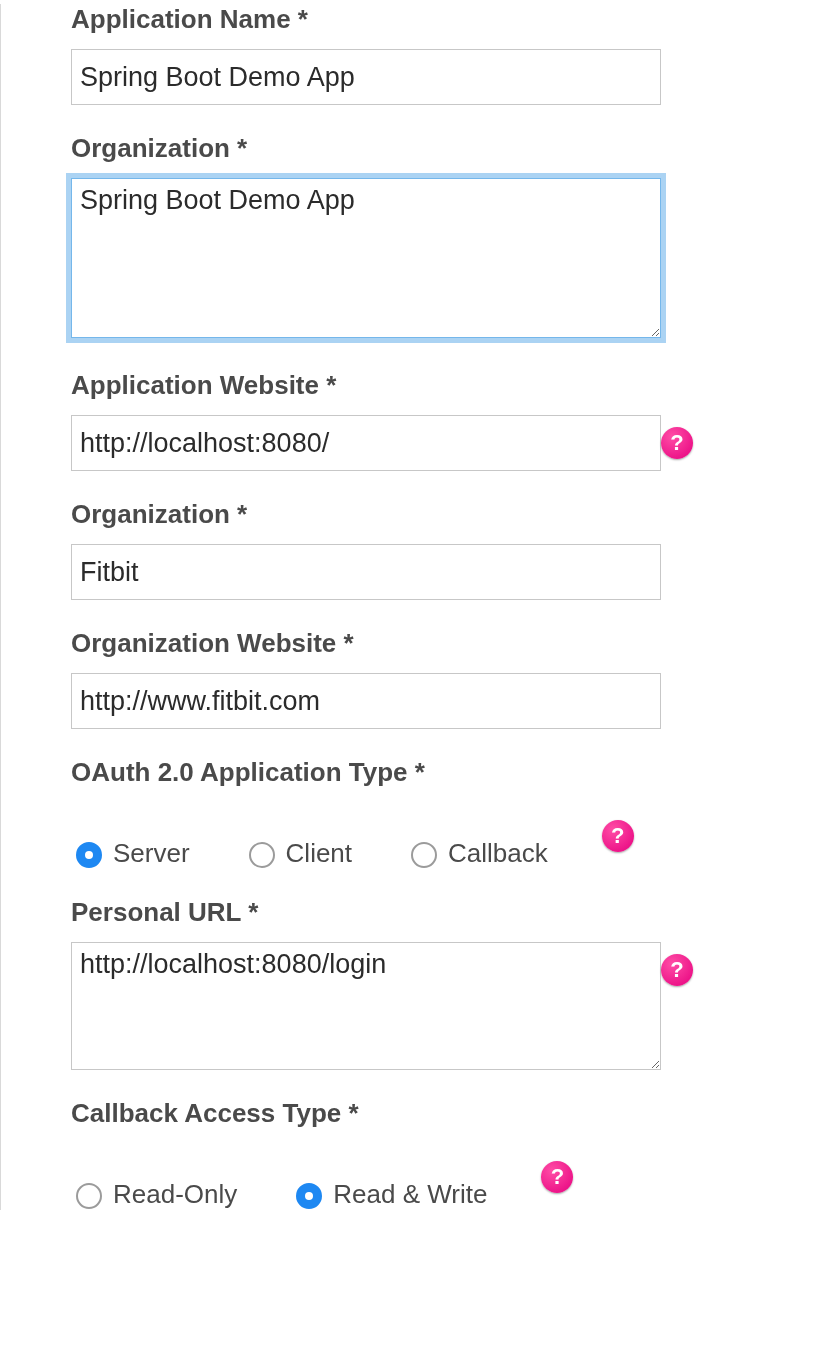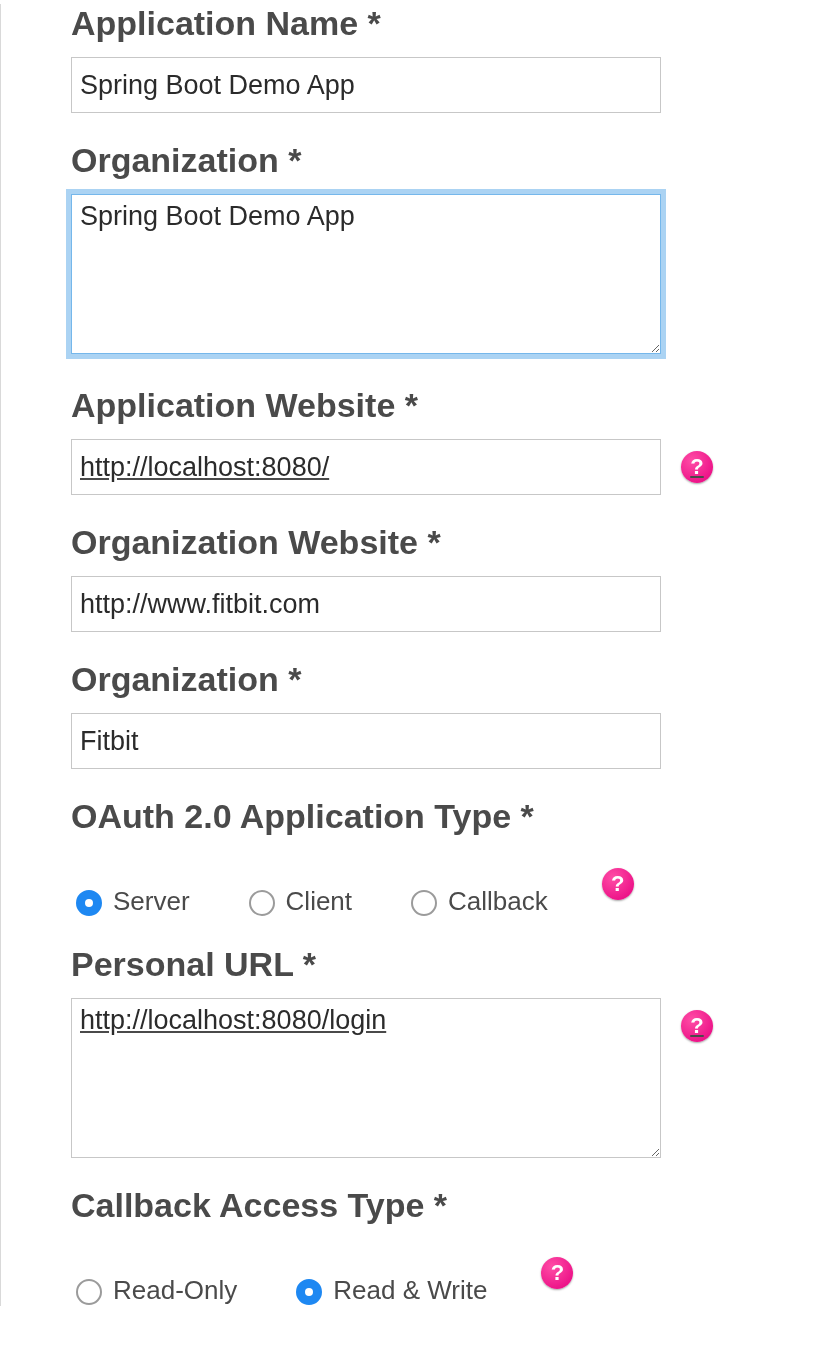--- a/index.html
+++ b/index.html
@@ -13,31 +13,29 @@
   }
   .form-wrap {
     border-left: 1px solid #d9d9d9;
     padding: 0 40px 0 70px;
   }
   .field {
     margin-top: 28px;
   }
   .field:first-child { margin-top: 4px; }
   .label {
-    font-size: 34px;
+    font-size: 26px;
     font-weight: 700;
     color: #4a4a4a;
     margin-bottom: 14px;
     display: block;
   }
   .row {
     display: flex;
     align-items: center;
-    gap: 20px;
-    text-decoration: underline;
   }
   .text-input {
     width: 590px;
     height: 56px;
     font-size: 27px;
     padding: 4px 8px;
     border: 1px solid #c7c7c7;
     color: #2b2b2b;
     font-family: inherit;
     outline: none;
@@ -52,21 +50,21 @@
     color: #2b2b2b;
     resize: both;
     background: #fff;
   }
   .text-area.focused {
     border: 1px solid rgba(102,175,233,.9);
     outline: 5px solid rgba(102,175,233,.55);
     outline-offset: 0;
   }
   .desc-area { height: 160px; }
-  .cb-area   { height: 160px; }
+  .cb-area   { height: 128px; }
   .radio-row {
     display: flex;
     align-items: center;
     gap: 10px;
     flex-wrap: wrap;
     font-size: 26px;
     color: #4a4a4a;
   }
   .radio-item {
     display: inline-flex;
@@ -133,27 +131,27 @@
 
   <div class="field">
     <label class="label">Application Website *</label>
     <div class="row">
       <input class="text-input" type="text" value="http://localhost:8080/" style="">
       <span class="help">?</span>
     </div>
   </div>
 
   <div class="field">
-    <label class="label">Organization Website *</label>
-    <input class="text-input" type="text" value="http://www.fitbit.com" style="">
+    <label class="label">Organization *</label>
+    <input class="text-input" type="text" value="Fitbit" style="">
   </div>
 
   <div class="field">
-    <label class="label">Organization *</label>
-    <input class="text-input" type="text" value="Fitbit" style="">
+    <label class="label">Organization Website *</label>
+    <input class="text-input" type="text" value="http://www.fitbit.com" style="">
   </div>
 
   <div class="field">
     <label class="label">OAuth 2.0 Application Type *</label>
     <div class="radio-row">
       <label class="radio-item">
         <input type="radio" name="oauth" class="radio" checked="" style="">
         <span>Server</span>
       </label>
       <label class="radio-item">

